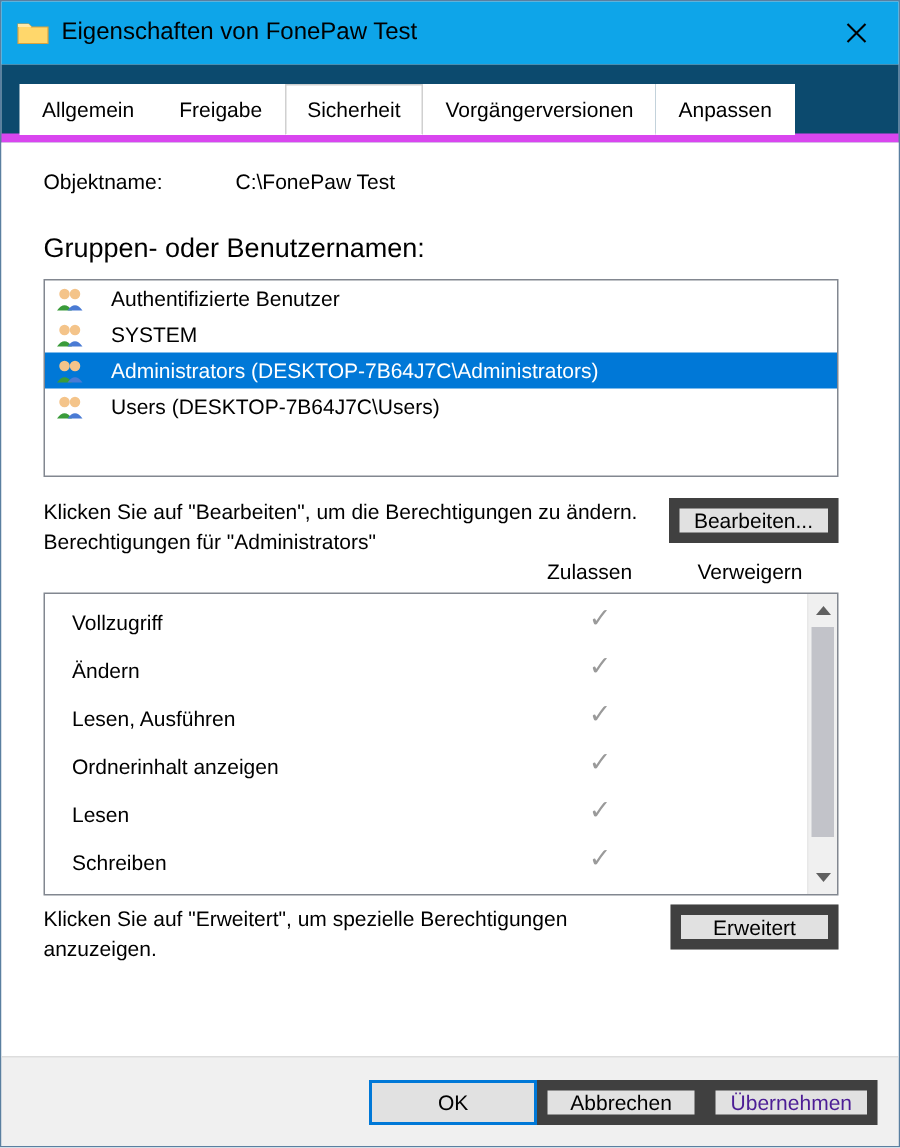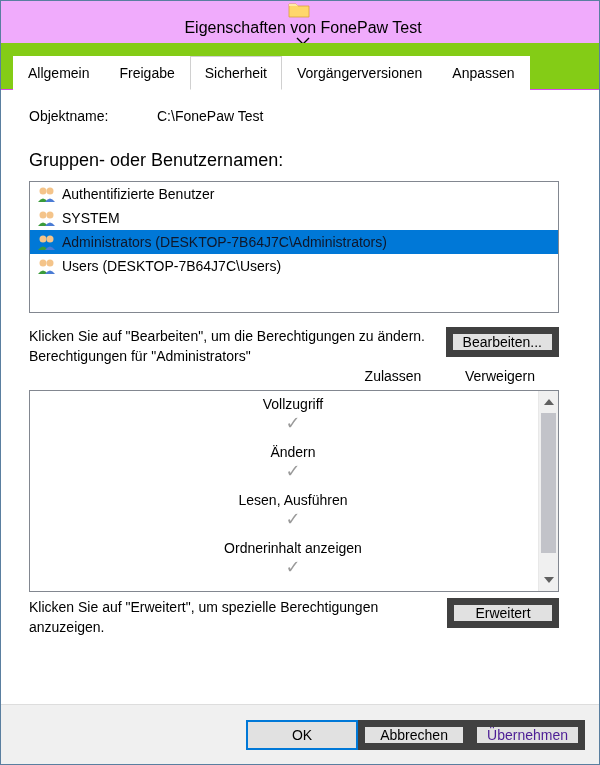--- a/index.html
+++ b/index.html
@@ -17,22 +17,21 @@
       height: 765px;
       display: flex;
       flex-direction: column;
       background: #fff;
     }
     .titlebar {
       height: 42px;
       display: flex;
       align-items: center;
       padding: 0 4px 0 10px;
-      background: #f0abfc;
-      flex-direction: column;
+      background: #0ea5e9;
     }
     .titlebar-icon {
       width: 22px;
       height: 18px;
       margin-right: 8px;
     }
     .titlebar-text {
       flex: 1;
       font-size: 16px;
       color: #000;
@@ -42,22 +41,22 @@
       height: 36px;
       display: flex;
       align-items: center;
       justify-content: center;
       font-size: 18px;
       color: #000;
       cursor: pointer;
     }
     .tabs-row {
       display: flex;
-      background: #84cc16;
-      border-bottom: 1px solid #d946ef;
+      background: #0c4a6e;
+      border-bottom: 6px solid #d946ef;
       padding-left: 12px;
       padding-top: 12px;
     }
     .tab {
       padding: 8px 14px;
       font-size: 14px;
       color: #000;
       border: 1px solid transparent;
       border-bottom: none;
       cursor: pointer;
@@ -92,25 +91,25 @@
       background: #fff;
       height: 132px;
       overflow: hidden;
       margin-bottom: 14px;
     }
     .list-item {
       display: flex;
       align-items: center;
       padding: 3px 6px;
       font-size: 14px;
-      gap: 4px;
+      gap: 16px;
     }
     .list-item.selected {
       background: #0078d7;
-      color: #0f172a;
+      color: #ffffff;
     }
     .people-icon { width: 22px; height: 18px; flex-shrink: 0; }
     .edit-row {
       display: flex;
       align-items: flex-start;
       gap: 12px;
       margin-bottom: 2px;
     }
     .edit-text { flex: 1; font-size: 14px; line-height: 1.4; }
     .btn {
@@ -140,24 +139,23 @@
       height: 202px;
       display: flex;
       margin-bottom: 6px;
     }
     .perm-rows {
       flex: 1;
       overflow: hidden;
     }
     .perm-row {
       display: flex;
-      align-items: center;
+      align-items: flex-end;
       padding: 5px 0 5px 18px;
       font-size: 14px;
-      flex-direction: column;
     }
     .perm-row .p-name { flex: 1; }
     .perm-row .p-allow { width: 100px; text-align: center; color: #9a9a9a; font-size: 18px; }
     .perm-row .p-deny { width: 88px; text-align: center; }
     .scrollbar {
       width: 20px;
       background: #f0f0f0;
       display: flex;
       flex-direction: column;
       border-left: 1px solid #e8e8e8;

